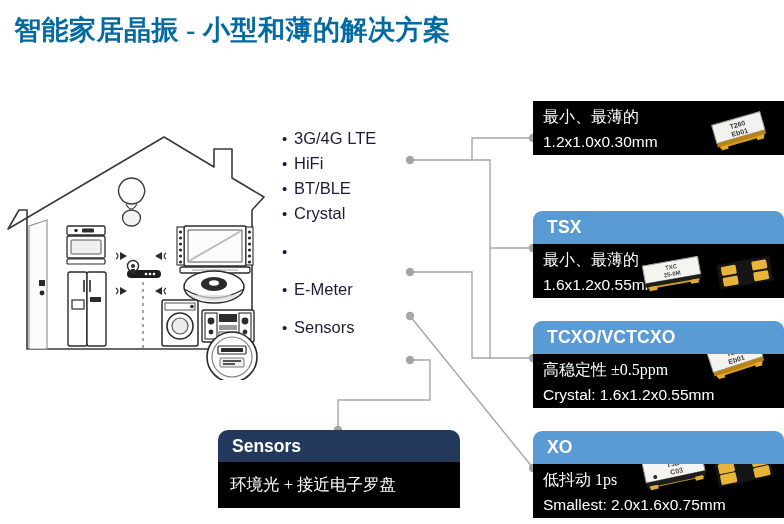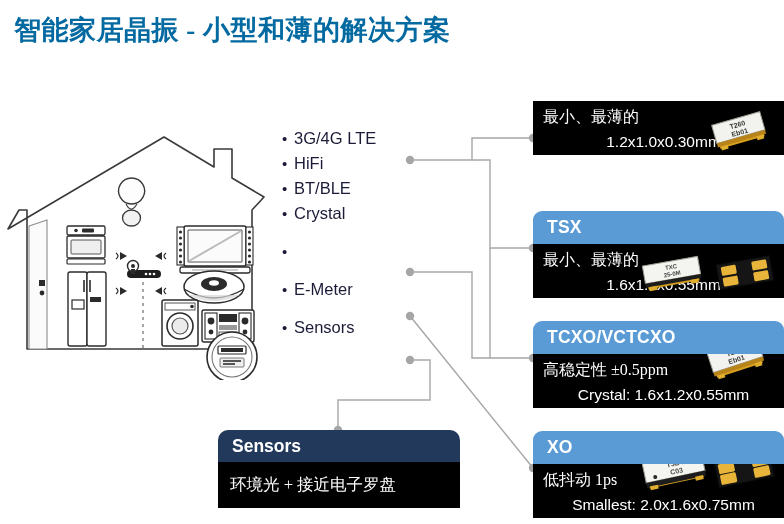--- a/index.html
+++ b/index.html
@@ -36,21 +36,21 @@
     height: 33px; background: #5b9bd5; color: #ffffff;
     border-radius: 9px 9px 0 0; font-size: 17.5px; font-weight: 700;
     display: flex; align-items: center; padding-left: 14px; letter-spacing: .2px;
   }
   .panel .bd {
     background: #000000; color: #ffffff; position: relative;
     padding: 3px 0 4px 10px; height: 54px; overflow: hidden;
   }
   .panel .l1 { font-family: "Liberation Serif","DejaVu Serif",serif;
                font-size: 16px; line-height: 25px; white-space: nowrap; }
-  .panel .l2 { font-size: 15.5px; line-height: 25px; font-weight: 400; white-space: nowrap; text-align: center; }
+  .panel .l2 { font-size: 15.5px; line-height: 25px; font-weight: 400; white-space: nowrap; }
   .panel .pkg { position: absolute; }
 
   
   #sensors-box { position: absolute; left: 218px; top: 430px; width: 242px; }
   #sensors-box .hd {
     height: 32px; background: #22395c; color: #fff; border-radius: 10px 10px 0 0;
     font-size: 17.5px; font-weight: 700; display: flex; align-items: center; padding-left: 14px;
   }
   #sensors-box .bd {
     background: #000; color: #fff; height: 46px; display: flex; align-items: center;

